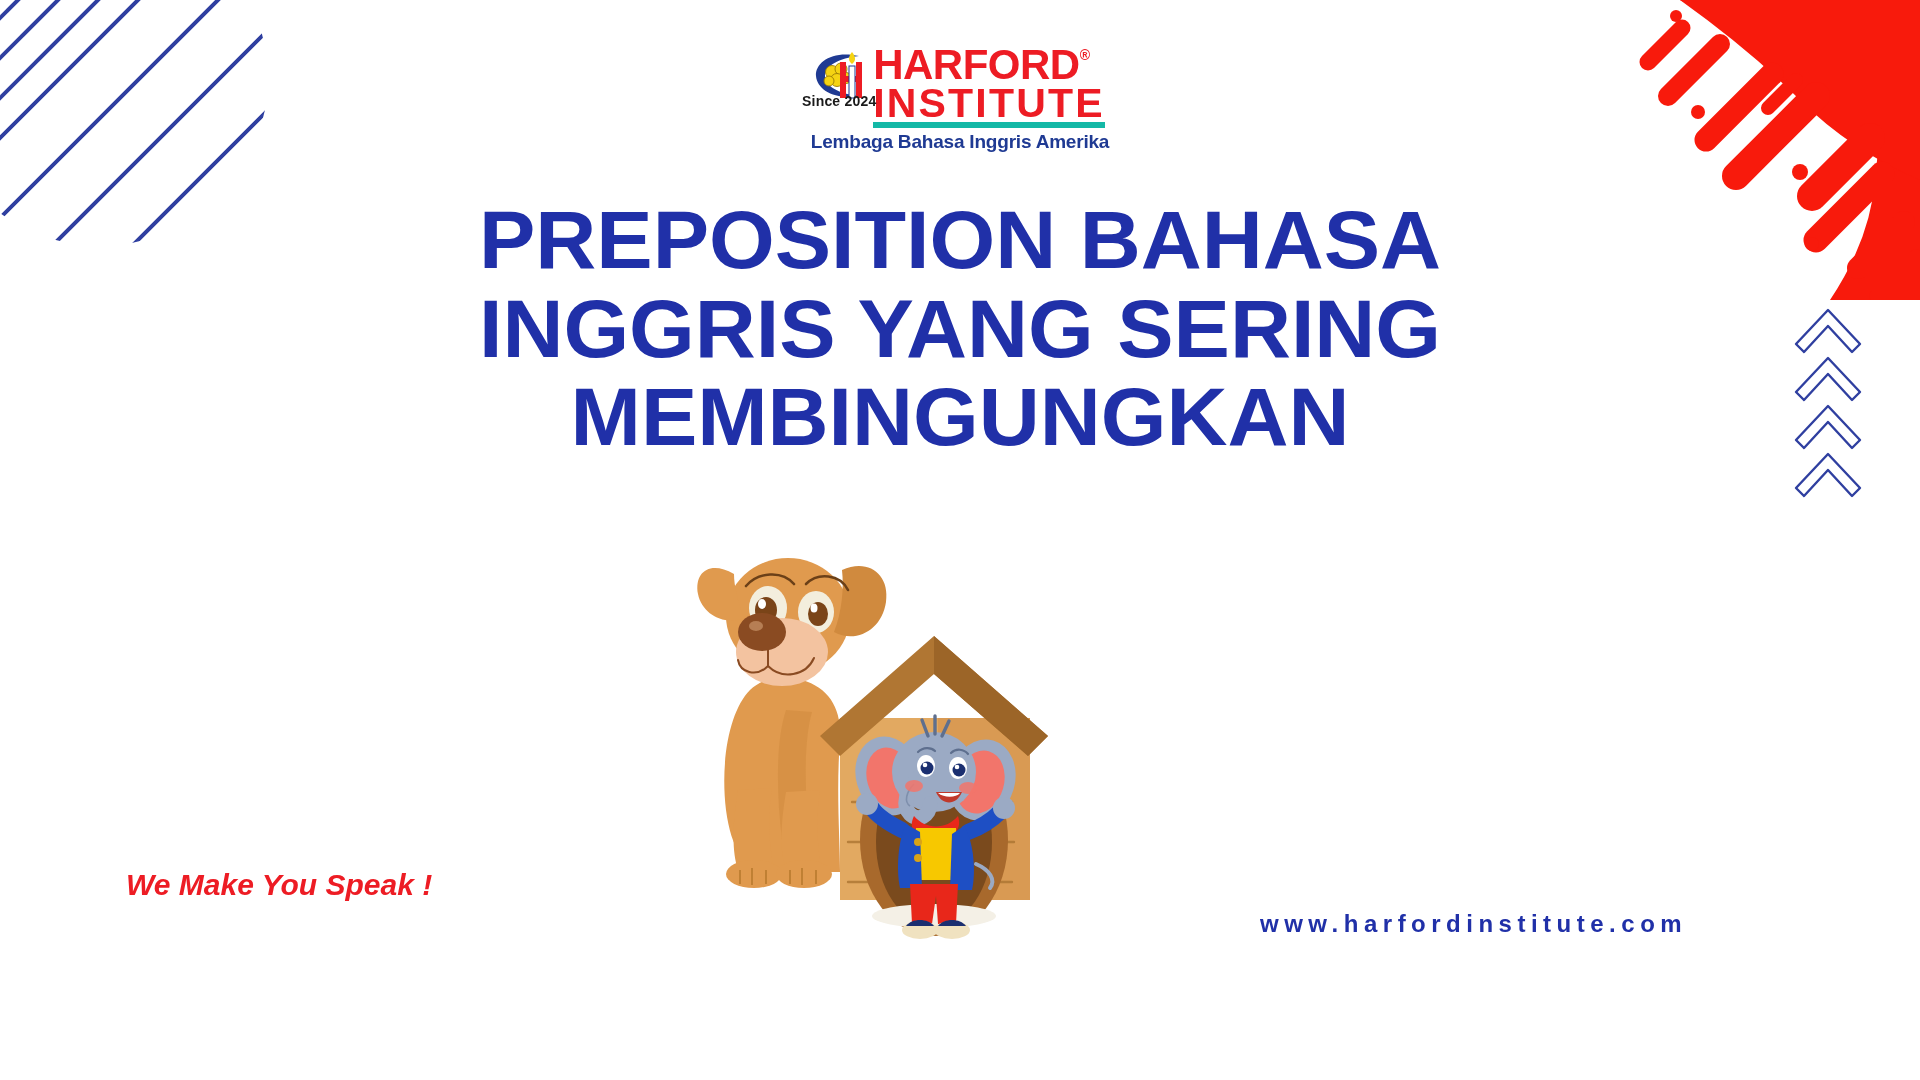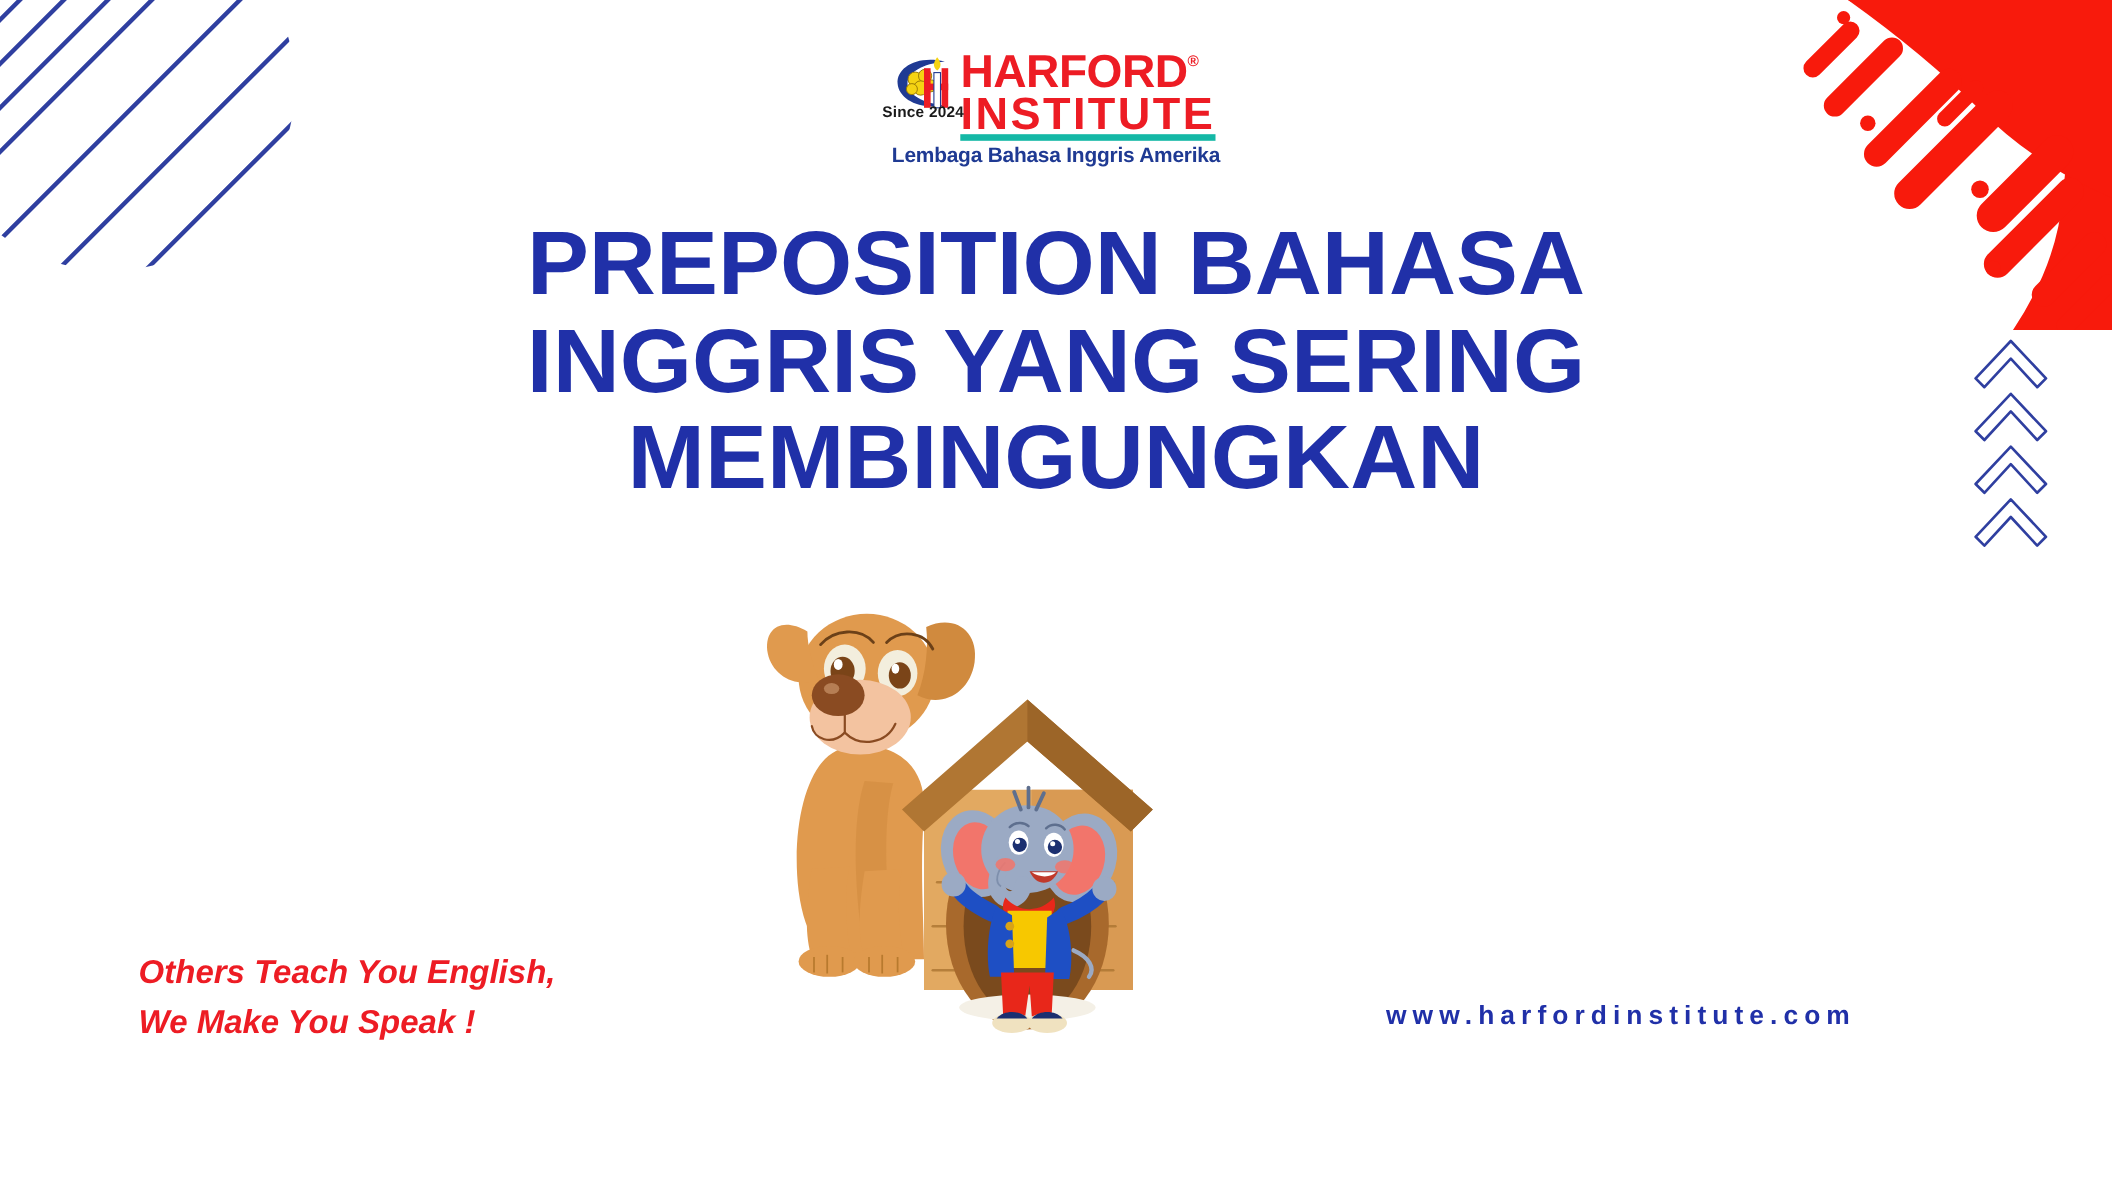--- a/index.html
+++ b/index.html
@@ -355,17 +355,16 @@
       <ellipse cx="262" cy="390" rx="18" ry="9" fill="#F0E2C0"></ellipse>
       <path d="M216,386 C222,378 238,378 244,386 Z" fill="#1B2F70"></path>
       <path d="M248,386 C254,378 270,378 276,386 Z" fill="#1B2F70"></path>
 
       <path d="M286,324 C300,330 306,340 300,348" stroke="#9BAAC4" stroke-width="4" fill="none" stroke-linecap="round"></path>
     </g>
   </svg>
 </div>
 
 <div class="slogan">
-  <span class="l1">Others Teach You English,</span>
   <span class="l2">We Make You Speak !</span>
 </div>
 
 <div class="website">www.harfordinstitute.com</div>
 
 </body></html>

